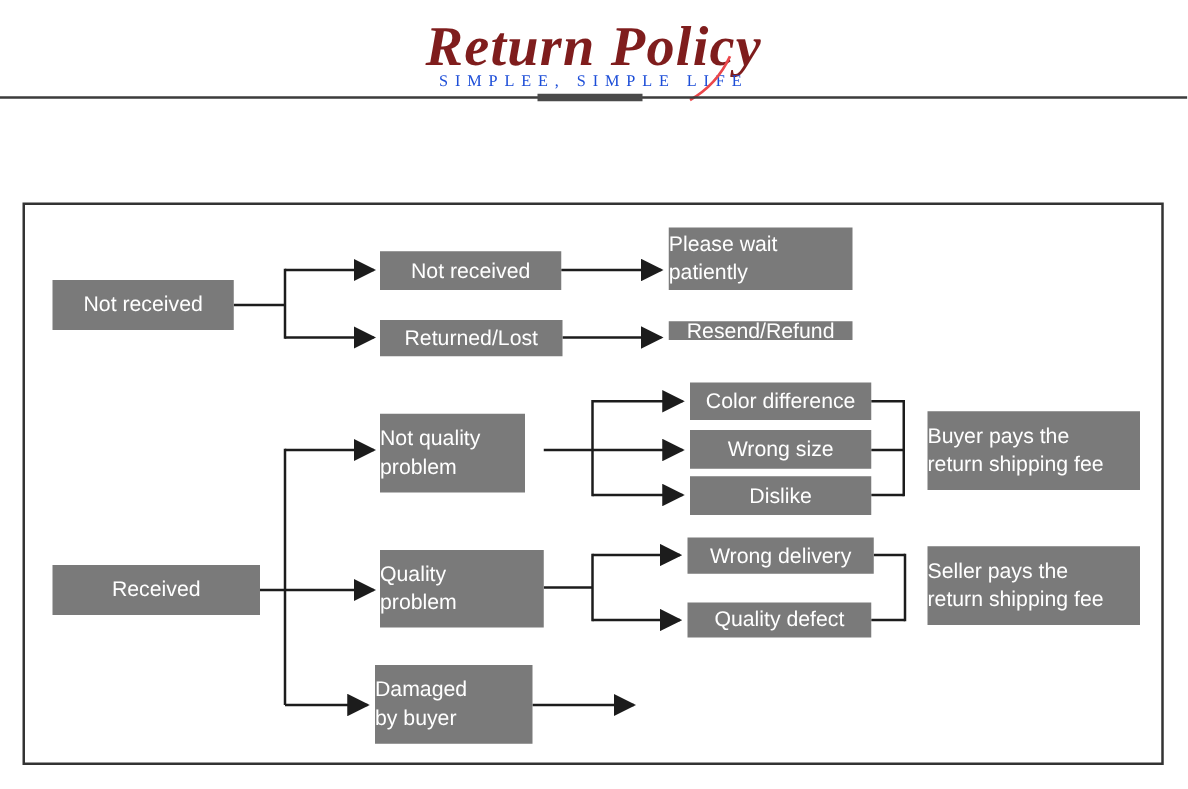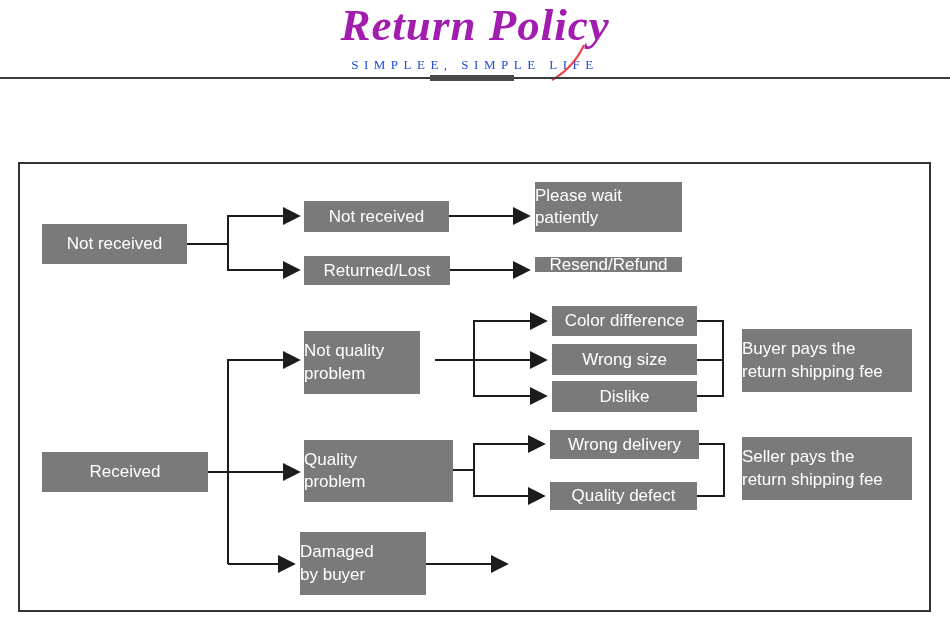--- a/index.html
+++ b/index.html
@@ -1,22 +1,22 @@
 <!DOCTYPE html>
 <html><head>
 <meta charset="utf-8">
 <style>
   html,body{margin:0;padding:0;background:#fff;}
   .page{position:relative;width:950px;height:631px;background:#ffffff;overflow:hidden;
         font-family:"Liberation Sans",sans-serif;}
   
   .header{position:absolute;left:0;top:0;width:950px;height:84px;}
-  .title{position:absolute;left:0;top:0;width:950px;margin:0;text-align:center;
+  .title{position:absolute;left:0;top:12px;width:950px;margin:0;text-align:center;
          font-family:"Liberation Serif",serif;font-style:italic;font-weight:700;
-         font-size:45px;line-height:50px;color:#a21caf;letter-spacing:1px;}
+         font-size:45px;line-height:50px;color:#7f1d1d;letter-spacing:1px;}
   .subtitle{position:absolute;left:0;top:57px;width:950px;text-align:center;
             font-family:"Liberation Serif",serif;font-size:13px;color:#1d4ed8;
             letter-spacing:5.5px;}
   .swash{position:absolute;left:0;top:0;}
   .divider{position:absolute;left:0;top:77px;width:950px;height:2px;background:#3c3c3c;}
   .divider-thick{position:absolute;left:430px;top:75px;width:84px;height:6px;background:#4a4a4a;}
   
   .section-title{position:absolute;left:28px;top:126px;font-size:21px;color:#141414;}
   
   .frame{position:absolute;left:18px;top:162px;width:913px;height:450px;
@@ -95,21 +95,21 @@
     <div class="n c" style="left:22px;top:60px;width:145px;height:40px;">Not received</div>
     <div class="n c" style="left:284px;top:37px;width:145px;height:31px;">Not received</div>
     <div class="n c" style="left:284px;top:92px;width:146px;height:29px;">Returned/Lost</div>
     <div class="n l" style="left:515px;top:18px;width:147px;height:50px;">Please wait
 patiently</div>
     <div class="n c" style="left:515px;top:93px;width:147px;height:15px;">Resend/Refund</div>
 
     <div class="n c" style="left:22px;top:288px;width:166px;height:40px;">Received</div>
     <div class="n l" style="left:284px;top:167px;width:116px;height:63px;">Not quality
 problem</div>
-    <div class="n l" style="left:284px;top:276px;width:149px;height:62px;">Quality
+    <div class="n l" style="left:284px;top:276px;width:131px;height:62px;">Quality
 problem</div>
     <div class="n l" style="left:280px;top:368px;width:126px;height:63px;">Damaged
 by buyer</div>
 
     <div class="n c" style="left:532px;top:142px;width:145px;height:30px;">Color difference</div>
     <div class="n c" style="left:532px;top:180px;width:145px;height:31px;">Wrong size</div>
     <div class="n c" style="left:532px;top:217px;width:145px;height:31px;">Dislike</div>
     <div class="n c" style="left:530px;top:266px;width:149px;height:29px;">Wrong delivery</div>
     <div class="n c" style="left:530px;top:318px;width:147px;height:28px;">Quality defect</div>
 

